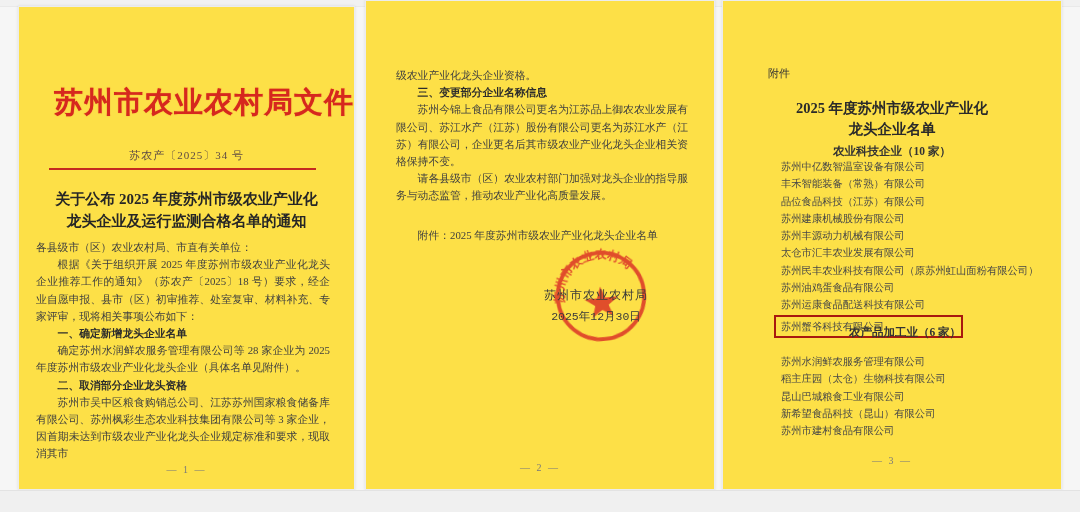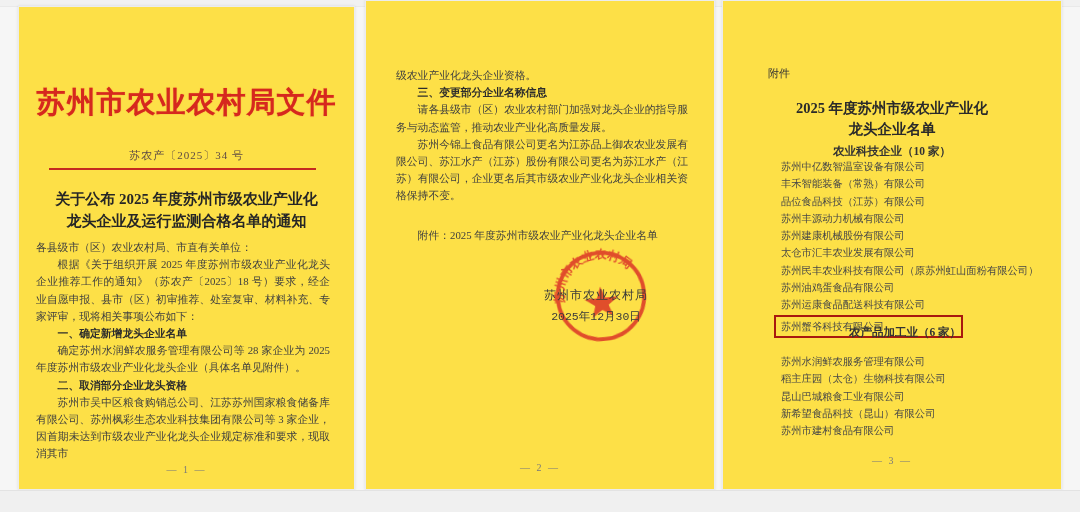--- a/index.html
+++ b/index.html
@@ -7,21 +7,21 @@
   .canvas{position:relative;width:1080px;height:512px;background:#f6f6f6;}
   .topstrip{position:absolute;left:0;top:0;width:1080px;height:6px;background:#f1f1f1;border-bottom:1px solid #e9e9e9;}
   .bottomstrip{position:absolute;left:0;top:490px;width:1080px;height:22px;background:#f0f0f0;border-top:1px solid #e3e3e3;}
   .page{position:absolute;background:#fde047;box-shadow:0 0 3px rgba(0,0,0,.10);border:1px solid #ececec;box-sizing:border-box;}
   #page1{left:18px;top:6px;width:337px;height:484px;}
   #page2{left:365px;top:0;width:350px;height:490px;}
   #page3{left:722px;top:0;width:340px;height:490px;}
   .abs{position:absolute;}
   .blurtext{filter:blur(0.35px);}
   
-  .red-head{left:0;right:0;top:76px;text-align:center;font-size:29px;font-weight:bold;color:#d6281e;
+  .red-head{left:0;right:0;top:76px;text-align:right;font-size:29px;font-weight:bold;color:#d6281e;
     letter-spacing:1px;filter:blur(0.45px);text-shadow:0 0 1px rgba(214,40,30,.55);white-space:nowrap;}
   .doc-no{left:0;right:0;top:141px;text-align:center;font-size:11px;color:#5d4a44;letter-spacing:1px;filter:blur(0.4px);}
   .red-rule{left:30px;right:38px;top:161px;height:2px;background:#c42a20;filter:blur(.3px);}
   .doc-title{left:10px;right:10px;top:181px;text-align:center;font-size:15px;font-weight:bold;color:#262626;
     line-height:22px;filter:blur(0.35px);}
   .bodyblock{font-size:10.8px;color:#3f3f3f;line-height:17.2px;text-align:justify;}
   #p1-body{left:17px;right:24px;top:232px;}
   #p2-body{left:30px;right:26px;top:66px;}
   .para{text-indent:2em;margin:0;}
   .noindent{text-indent:0;margin:0;}
@@ -65,22 +65,22 @@
       <p class="para bold-head">二、取消部分企业龙头资格</p>
       <p class="para">苏州市吴中区粮食购销总公司、江苏苏州国家粮食储备库有限公司、苏州枫彩生态农业科技集团有限公司等 3 家企业，因首期未达到市级农业产业化龙头企业规定标准和要求，现取消其市</p>
     </div>
     <div class="abs pagenum" style="top:457px;">— 1 —</div>
   </div>
 
   <div class="page" id="page2">
     <div class="abs bodyblock blurtext" id="p2-body">
       <p class="noindent">级农业产业化龙头企业资格。</p>
       <p class="para bold-head">三、变更部分企业名称信息</p>
+      <p class="para">苏州今锦上食品有限公司更名为江苏品上御农农业发展有限公司、苏江水产（江苏）股份有限公司更名为苏江水产（江苏）有限公司，企业更名后其市级农业产业化龙头企业相关资格保持不变。</p>
       <p class="para">请各县级市（区）农业农村部门加强对龙头企业的指导服务与动态监管，推动农业产业化高质量发展。</p>
-      <p class="para">苏州今锦上食品有限公司更名为江苏品上御农农业发展有限公司、苏江水产（江苏）股份有限公司更名为苏江水产（江苏）有限公司，企业更名后其市级农业产业化龙头企业相关资格保持不变。</p>
       <p class="para" style="margin-top:22px;">附件：2025 年度苏州市级农业产业化龙头企业名单</p>
     </div>
 
     <svg class="abs seal" viewBox="0 0 100 100">
       <circle cx="50" cy="50" r="45" fill="none" stroke="#dd3a28" stroke-width="4"></circle>
       <defs>
           <path id="sealArc" d="M 13,62 A 39 39 0 1 1 87,62" fill="none"></path>
         </defs>
       <text font-size="12.5" fill="#dd3a28" font-weight="bold">
         <textPath href="#sealArc" startOffset="6%">苏州市农业农村局</textPath>
@@ -97,22 +97,22 @@
     <div class="abs attach-label">附件</div>
     <div class="abs p3-title">
       <div>2025 年度苏州市级农业产业化</div>
       <div>龙头企业名单</div>
     </div>
     <div class="abs section-head" id="sec1-head">农业科技企业（10 家）</div>
     <div class="abs companies" id="sec1-list">
         <div class="company">苏州中亿数智温室设备有限公司</div>
         <div class="company">丰禾智能装备（常熟）有限公司</div>
         <div class="company">品位食品科技（江苏）有限公司</div>
+        <div class="company">苏州建康机械股份有限公司</div>
         <div class="company">苏州丰源动力机械有限公司</div>
-        <div class="company">苏州建康机械股份有限公司</div>
         <div class="company">太仓市汇丰农业发展有限公司</div>
         <div class="company">苏州民丰农业科技有限公司（原苏州虹山面粉有限公司）</div>
         <div class="company">苏州油鸡蛋食品有限公司</div>
         <div class="company">苏州运康食品配送科技有限公司</div>
         <div class="company boxed">苏州蟹爷科技有限公司</div>
       </div>
     <div class="abs section-head" id="sec2-head">农产品加工业（6 家）</div>
     <div class="abs companies" id="sec2-list">
         <div class="company">苏州水润鲜农服务管理有限公司</div>
         <div class="company">稻主庄园（太仓）生物科技有限公司</div>

